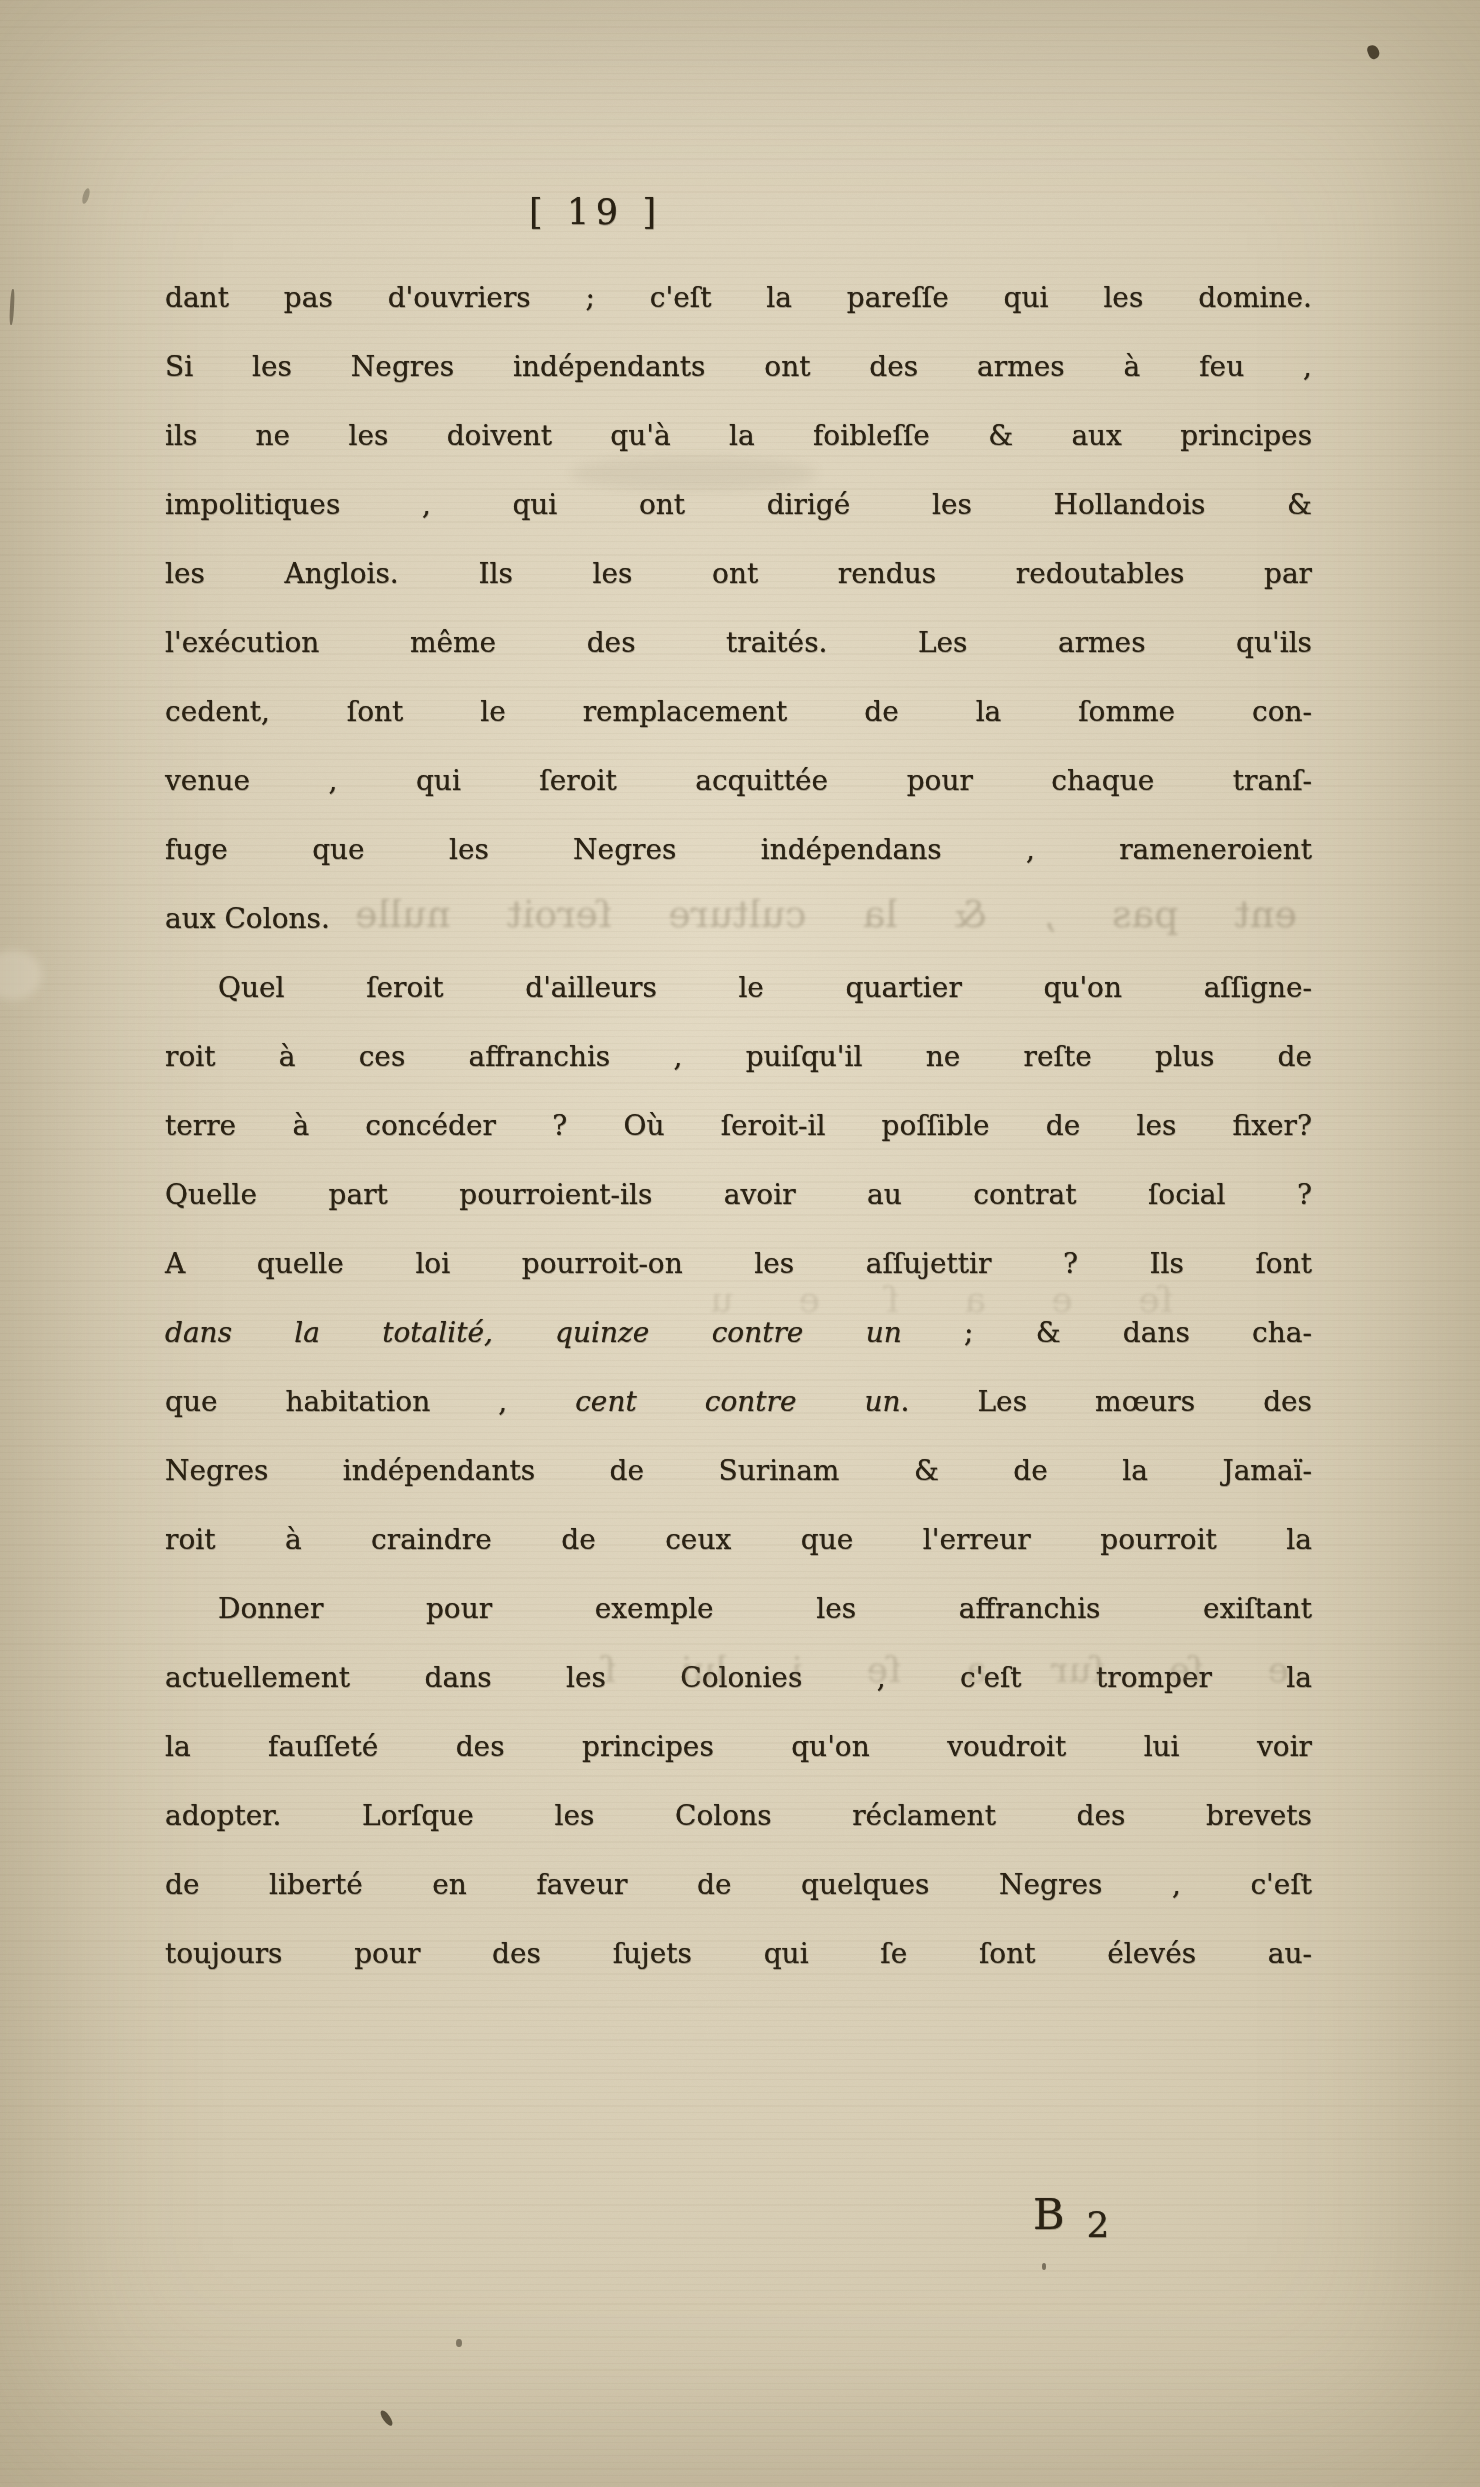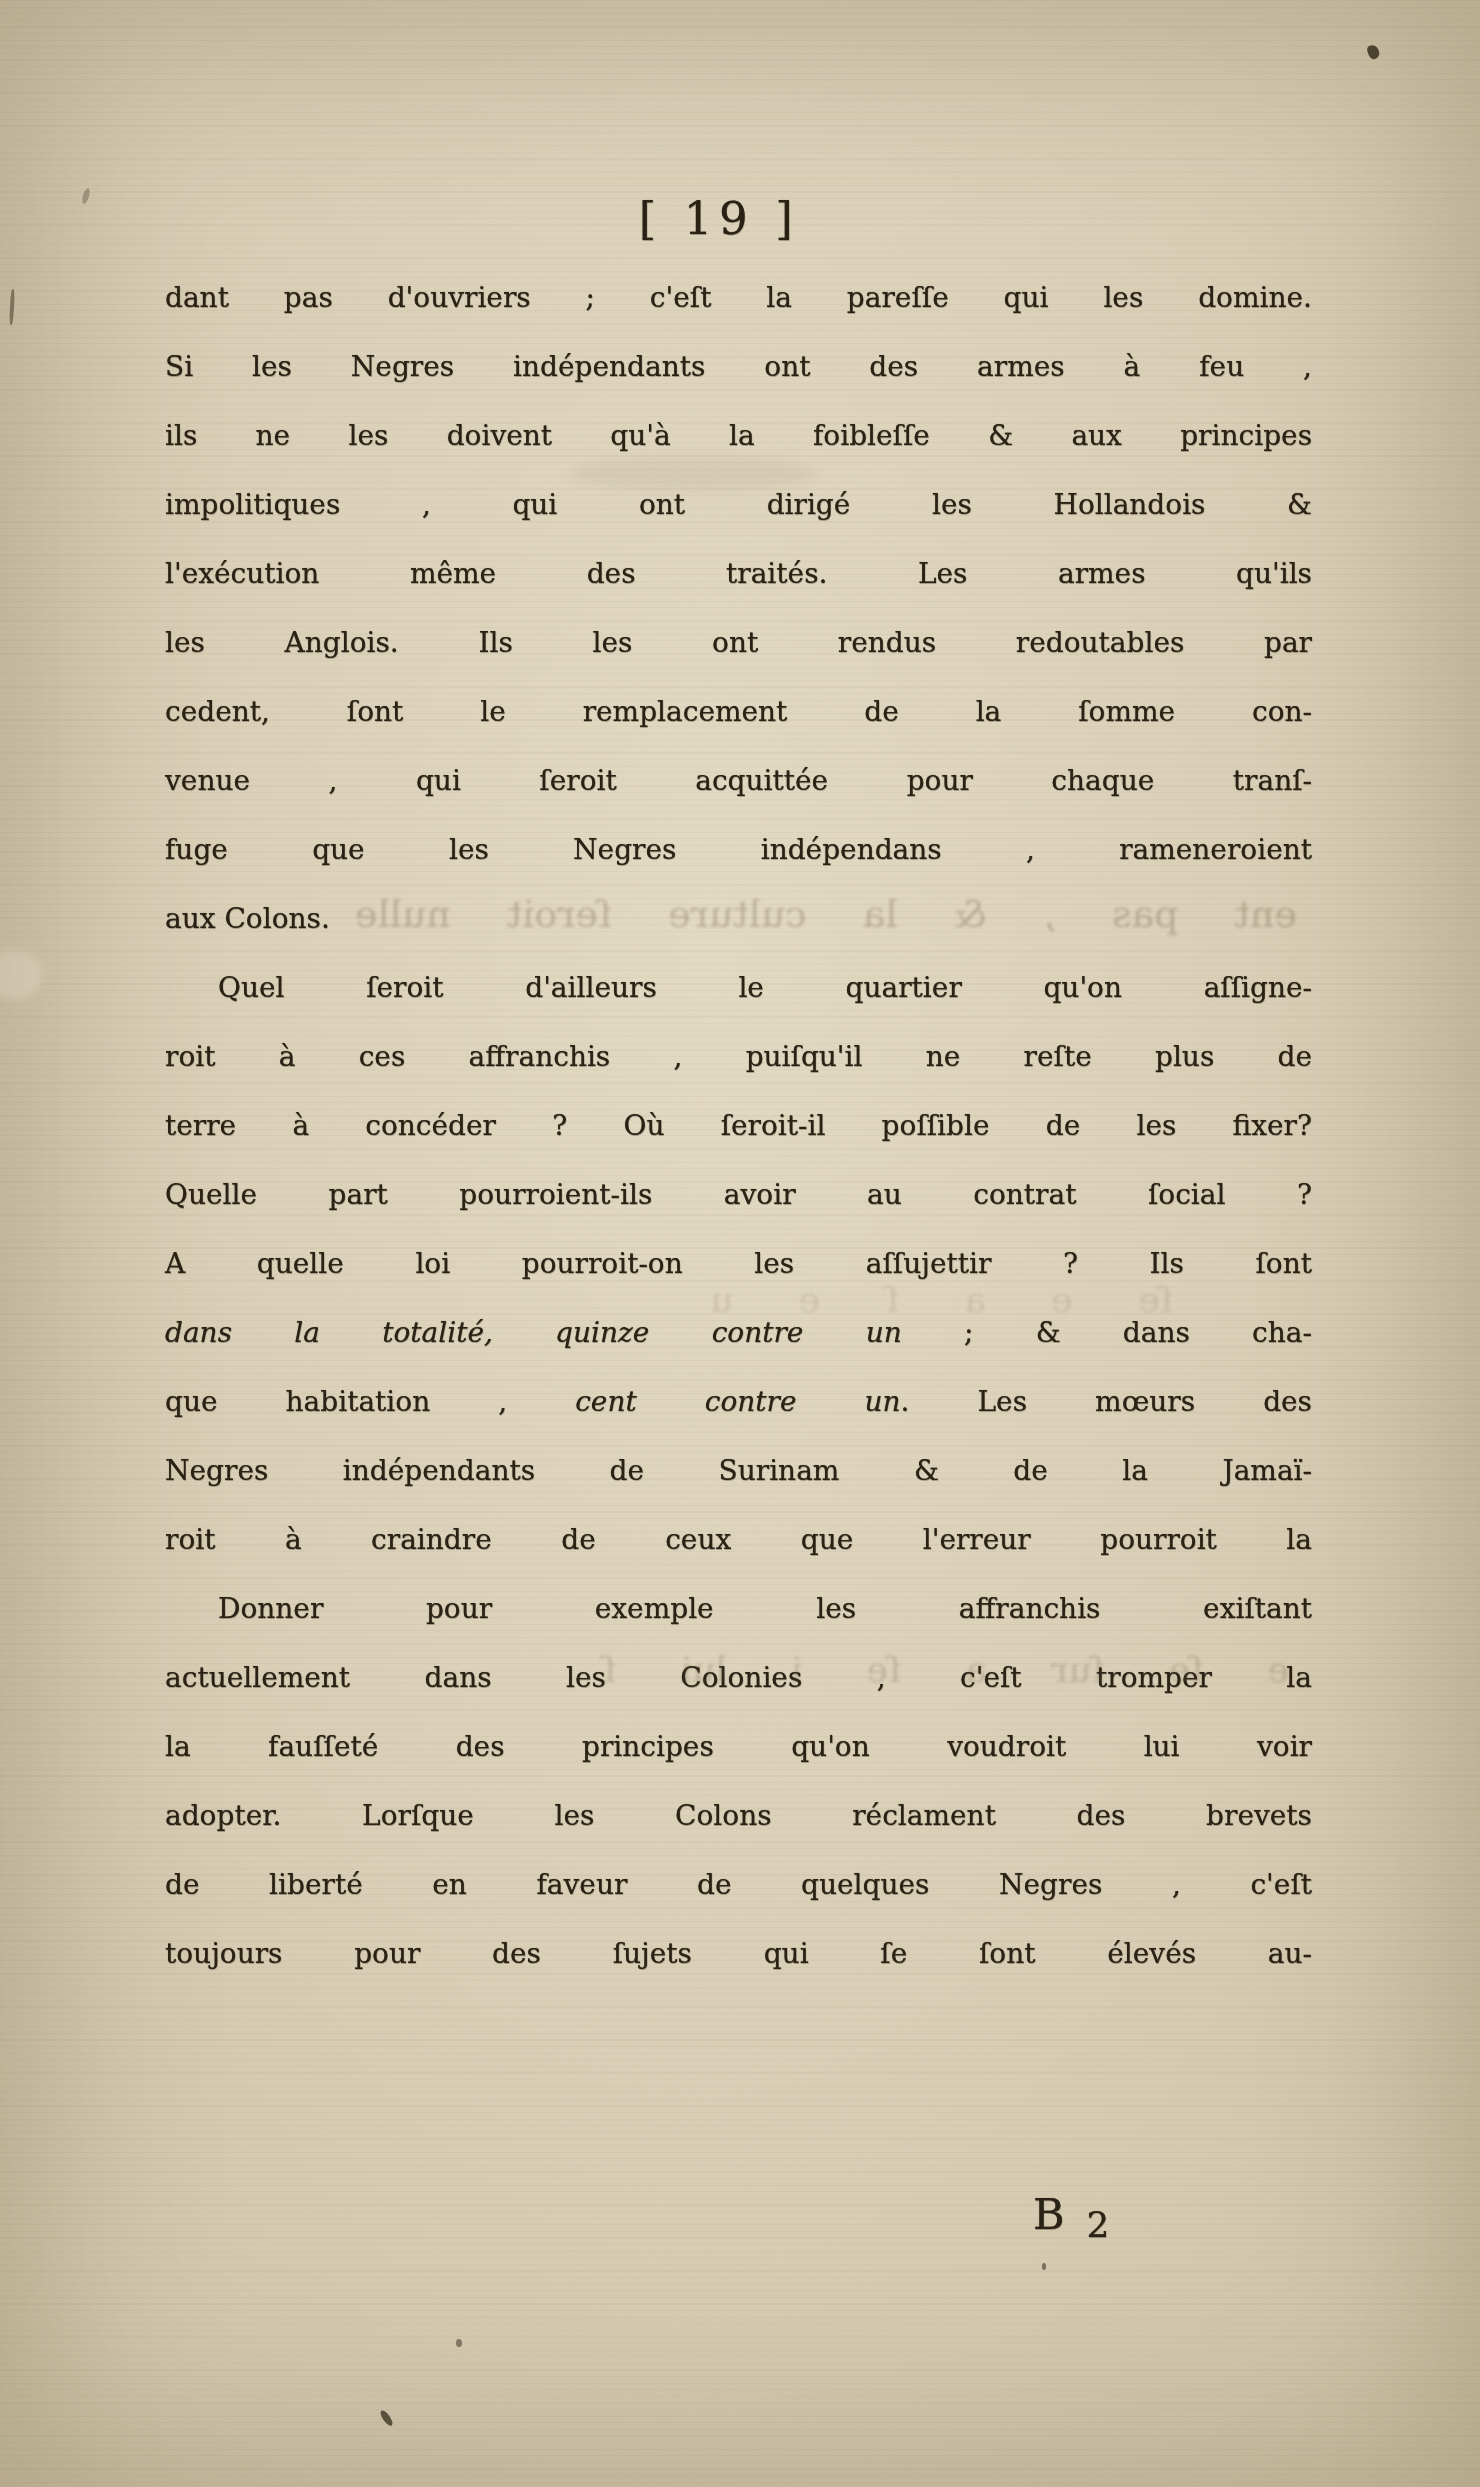--- a/index.html
+++ b/index.html
@@ -14,21 +14,21 @@
   .laid-texture{
     position:absolute;inset:0;
     background:repeating-linear-gradient(180deg, rgba(120,102,70,.055) 0 1.2px, rgba(0,0,0,0) 1.2px 6.6px);
     pointer-events:none;
   }
   .grain{position:absolute;inset:0;opacity:.55;pointer-events:none;}
   .vignette{position:absolute;inset:0;box-shadow:inset 0 0 182px 33px rgba(104,88,58,.28);pointer-events:none;}
 
   .header{
     position:absolute;left:529px;top:192px;width:380px;
-    text-align:center;font-size:45px;letter-spacing:6.6px;
+    text-align:left;font-size:35px;letter-spacing:6.6px;
     text-shadow:0 0 0.8px rgba(42,34,20,.7), 0.5px 0.7px 0 rgba(42,34,20,.3);
   }
   .text-block{position:absolute;left:165px;top:263px;width:1147px;}
   .line{
     height:69px;line-height:69px;font-size:28px;
     text-align:justify;text-align-last:justify;text-justify:inter-word;
     text-shadow:0 0 0.8px rgba(42,34,20,.65), 0.5px 0.7px 0 rgba(42,34,20,.28);
   }
   .line.no-justify{text-align:right;text-align-last:left;}
   .line.indent{padding-left:53px;}
@@ -68,22 +68,22 @@
     <rect width="100%" height="100%" filter="url(#g)"></rect>
   </svg>
 
   <div class="header">[ 19 ]</div>
 
   <div class="text-block">
       <div class="line"><span>dant pas d'ouvriers ; c'eſt la pareſſe qui les domine.</span></div>
       <div class="line"><span>Si les Negres indépendants ont des armes à feu ,</span></div>
       <div class="line"><span>ils ne les doivent qu'à la foibleſſe &amp; aux principes</span></div>
       <div class="line"><span>impolitiques , qui ont dirigé les Hollandois &amp;</span></div>
+      <div class="line"><span>les Anglois. Ils les ont rendus redoutables par</span></div>
       <div class="line"><span>l'exécution même des traités. Les armes qu'ils</span></div>
-      <div class="line"><span>les Anglois. Ils les ont rendus redoutables par</span></div>
       <div class="line"><span>cedent, ſont le remplacement de la ſomme con-</span></div>
       <div class="line"><span>venue , qui ſeroit acquittée pour chaque tranſ-</span></div>
       <div class="line"><span>fuge que les Negres indépendans , rameneroient</span></div>
       <div class="line no-justify"><span>aux Colons.</span></div>
       <div class="line indent"><span>Quel ſeroit d'ailleurs le quartier qu'on aſſigne-</span></div>
       <div class="line"><span>roit à ces affranchis , puiſqu'il ne reſte plus de</span></div>
       <div class="line"><span>terre à concéder ? Où ſeroit-il poſſible de les fixer?</span></div>
       <div class="line"><span>Quelle part pourroient-ils avoir au contrat ſocial ?</span></div>
       <div class="line"><span>A quelle loi pourroit-on les aſſujettir ? Ils ſont</span></div>
       <div class="line"><span class="it">dans la totalité, quinze contre un</span><span> ; &amp; dans cha-</span></div>

